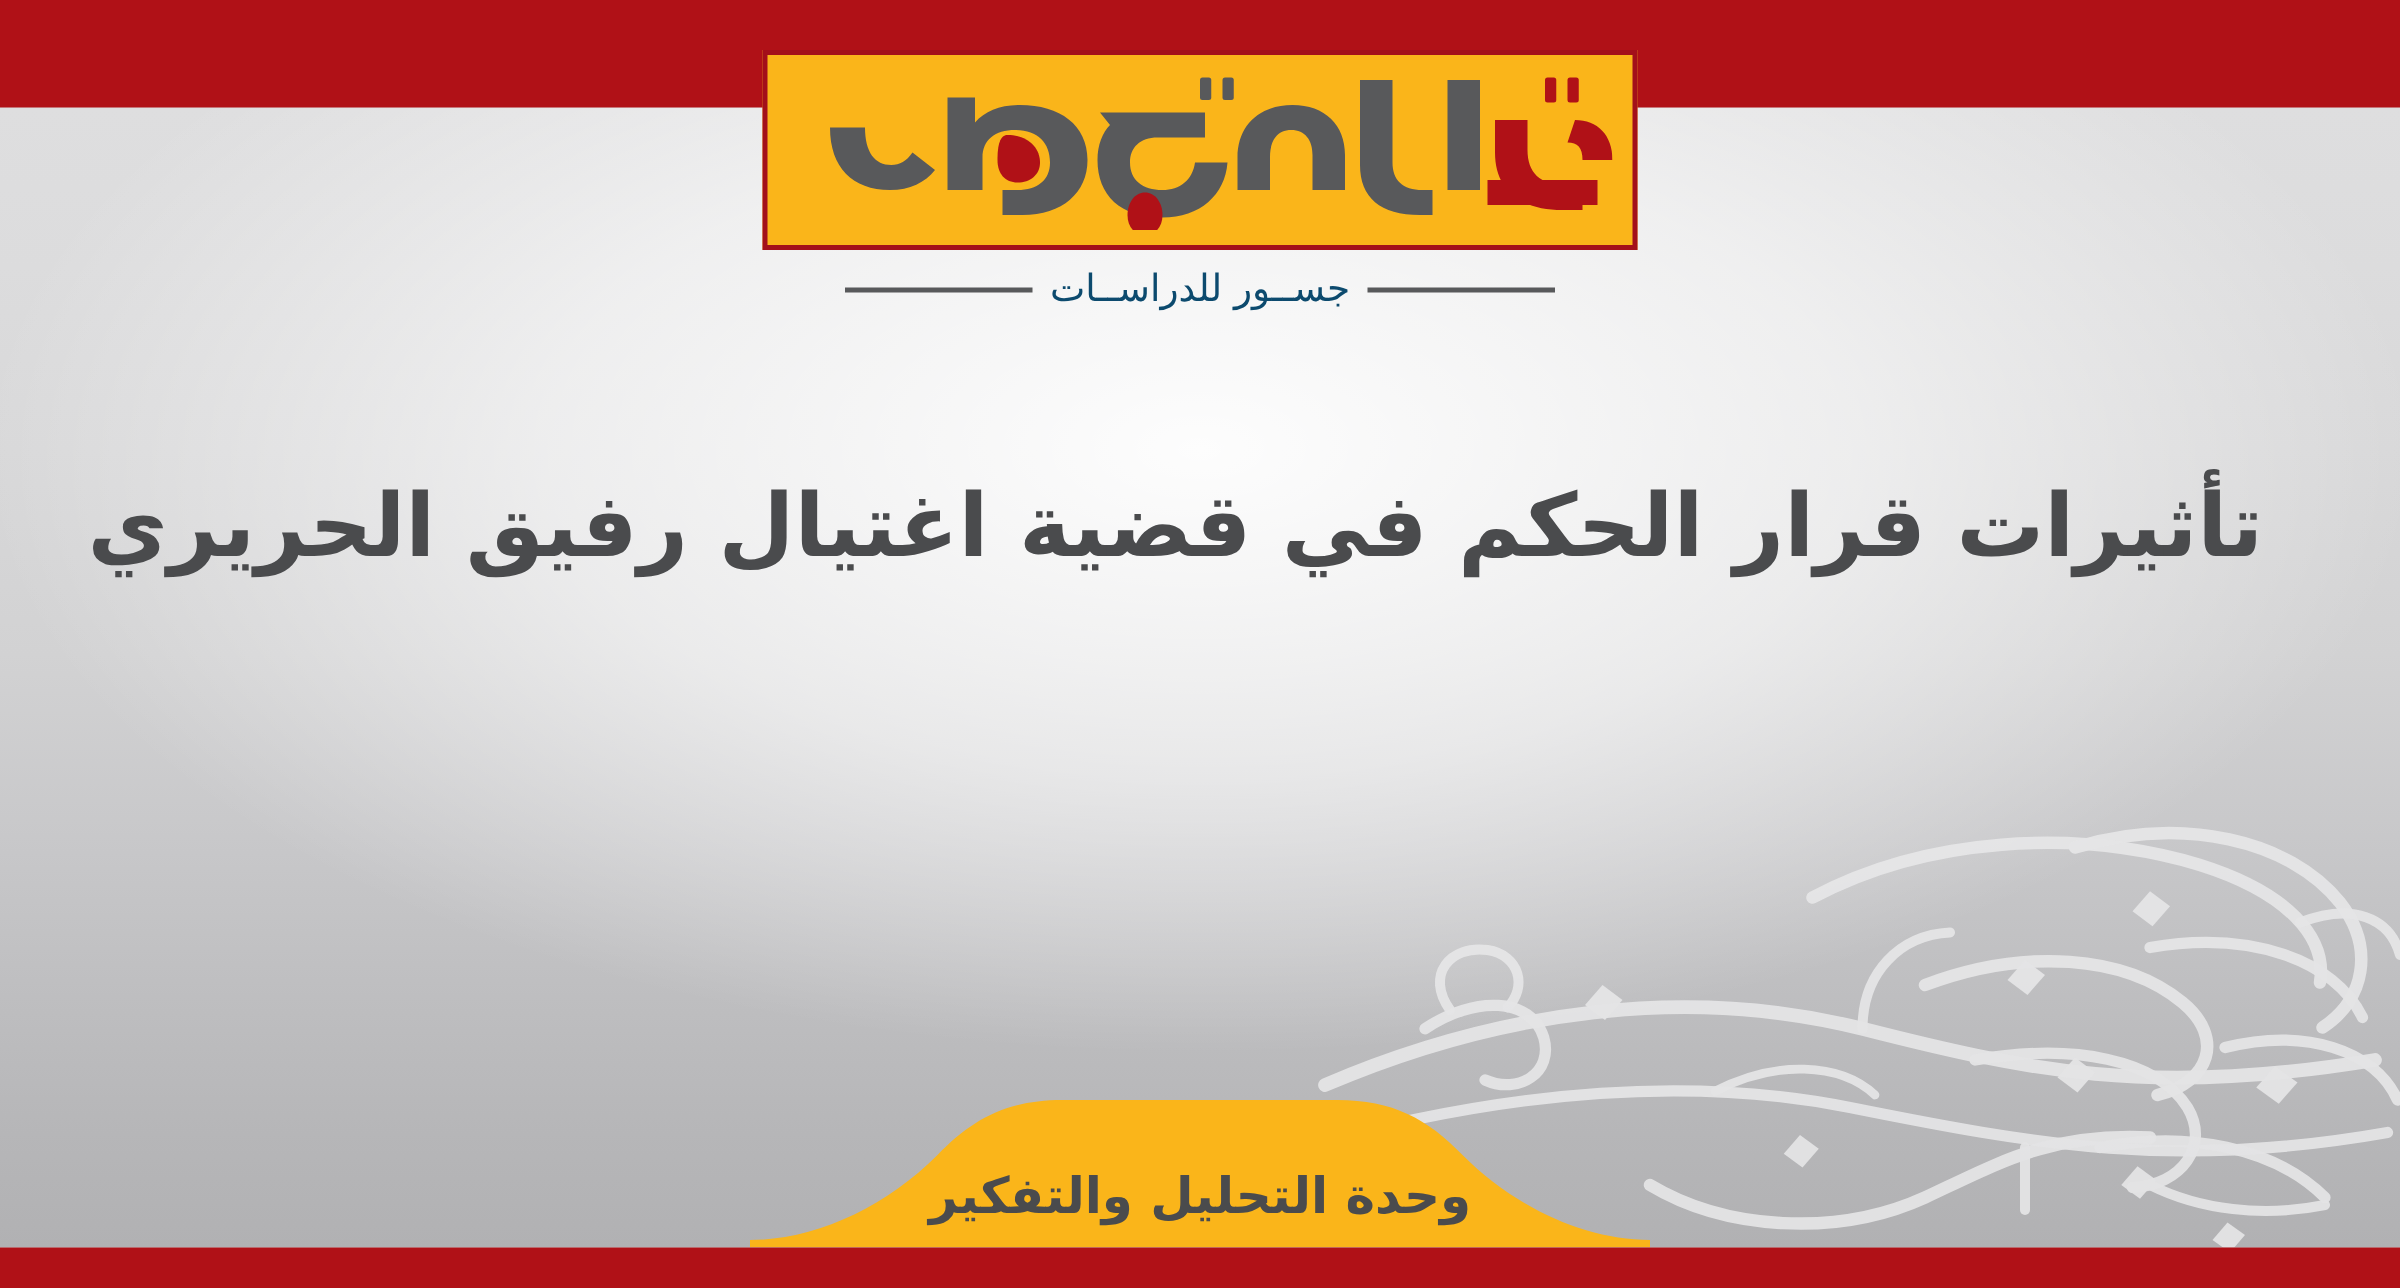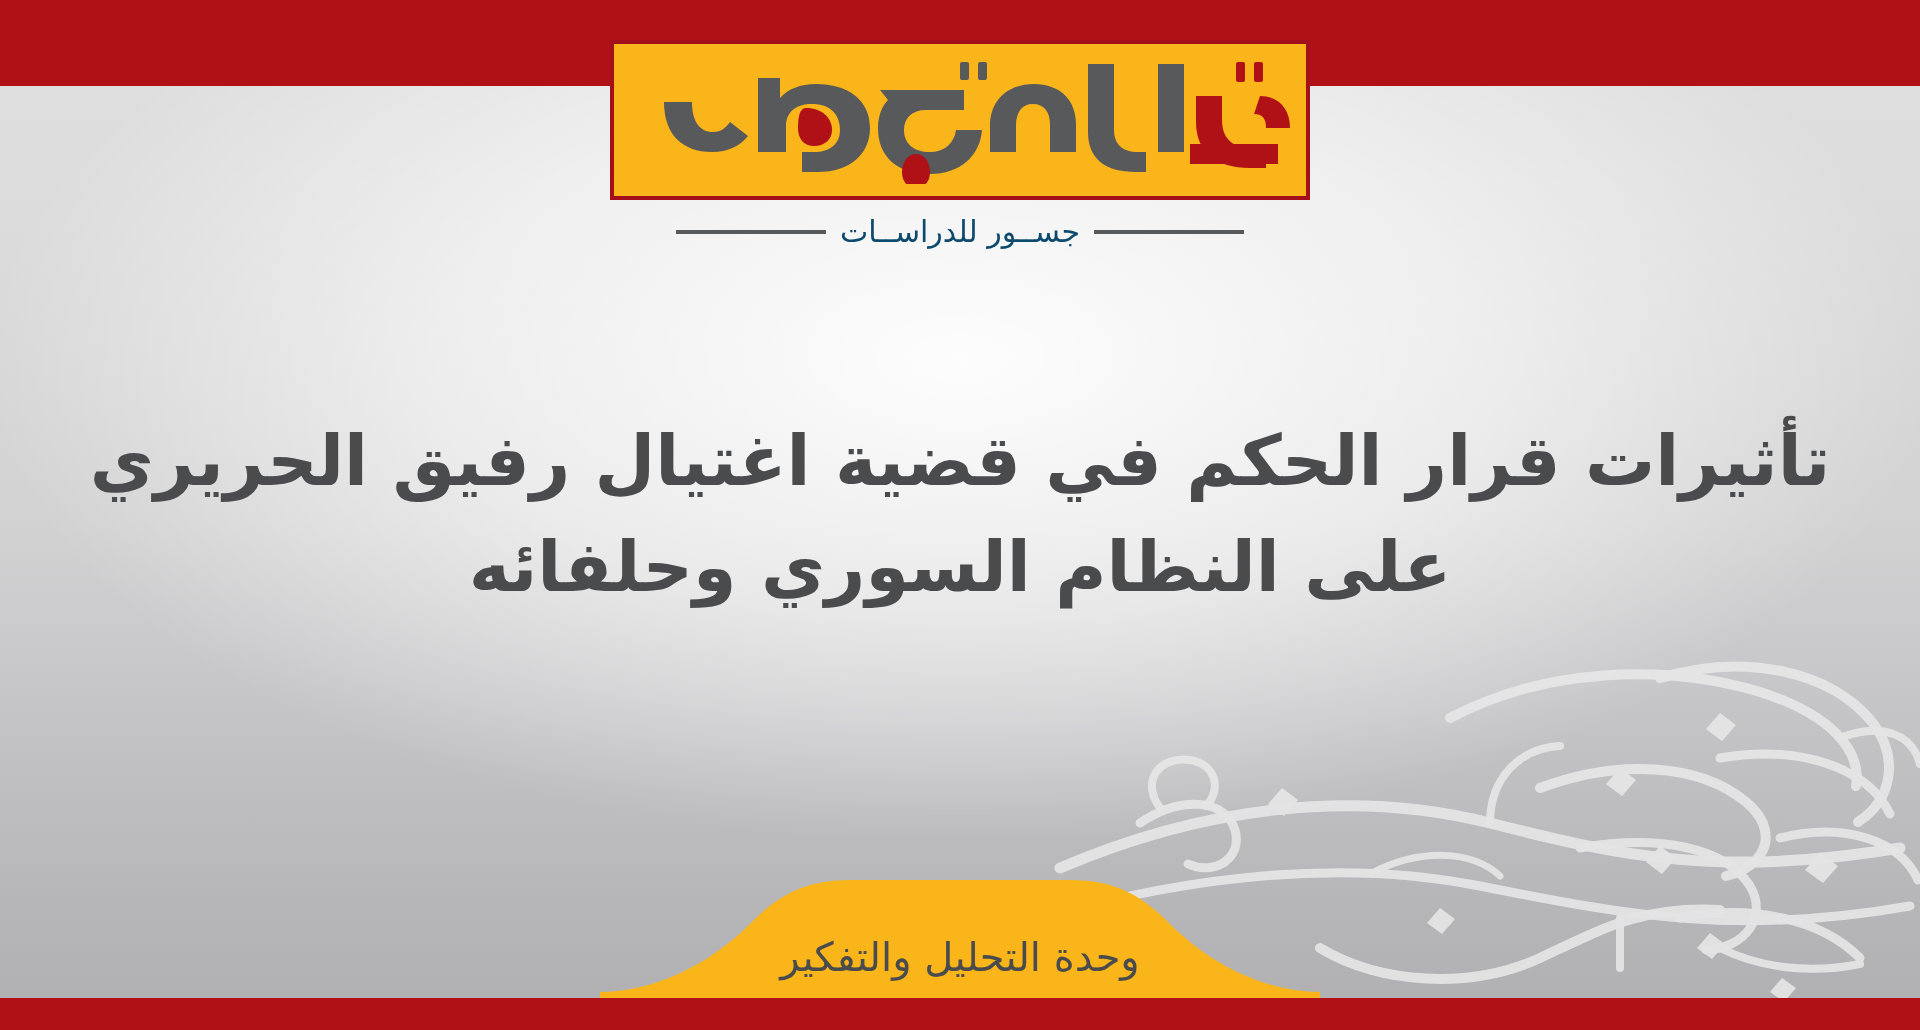--- a/index.html
+++ b/index.html
@@ -94,24 +94,24 @@
     font-size:30px;
     font-weight:400;
     color:#0c4a6e;
     letter-spacing:1px;
     white-space:nowrap;
   }
 
   
   .headline {
     position:absolute;
-    left:50%; top:408px;
+    left:50%; top:368px;
     transform:translateX(-50%);
     width:1780px;
-    text-align:center;
+    text-align:left;
     z-index:5;
     direction:rtl;
   }
   .headline .hl-line {
     font-family:"DejaVu Sans", sans-serif;
     font-size:70px;
     font-weight:bold;
     line-height:1.52;
     color:#4a4b4d;
     letter-spacing:-0.5px;
@@ -130,21 +130,21 @@
     position:absolute; inset:0;
     width:100%; height:100%;
     display:block;
   }
   .banner .banner-text {
     position:absolute;
     left:0; right:0; bottom:18px;
     text-align:center;
     font-family:"DejaVu Sans", sans-serif;
     font-size:40px;
-    font-weight:normal;
+    font-weight:bold;
     color:#4a4b4d;
     direction:rtl;
     white-space:nowrap;
     z-index:2;
   }
 </style>
 </head>
 <body>
 
 <div id="poster">
@@ -180,21 +180,20 @@
         <path d="M800 235 l18 13 -15 17 -18 -13 z"></path>
         <path d="M420 290 l15 11 -13 15 -15 -11 z"></path>
         <path d="M690 315 l15 11 -13 15 -15 -11 z"></path>
         <path d="M762 360 l14 10 -12 14 -14 -10 z"></path>
       </g>
     </svg>
   </div>
 
   <div class="headline">
     <div class="hl-line">تأثيرات قرار الحكم في قضية اغتيال رفيق الحريري</div>
-    <div class="hl-line">على النظام السوري وحلفائه</div>
   </div>
 
   <div class="banner">
     <svg viewBox="0 0 720 118" preserveAspectRatio="none" aria-hidden="true">
       <path d="M0 118 L0 112 C 52 112 108 86 150 44 C 178 15 206 0 250 0 L470 0
                C 514 0 542 15 570 44 C 612 86 668 112 720 112 L720 118 Z" fill="#fab51a"></path>
     </svg>
     <div class="banner-text">وحدة التحليل والتفكير</div>
   </div>
 

